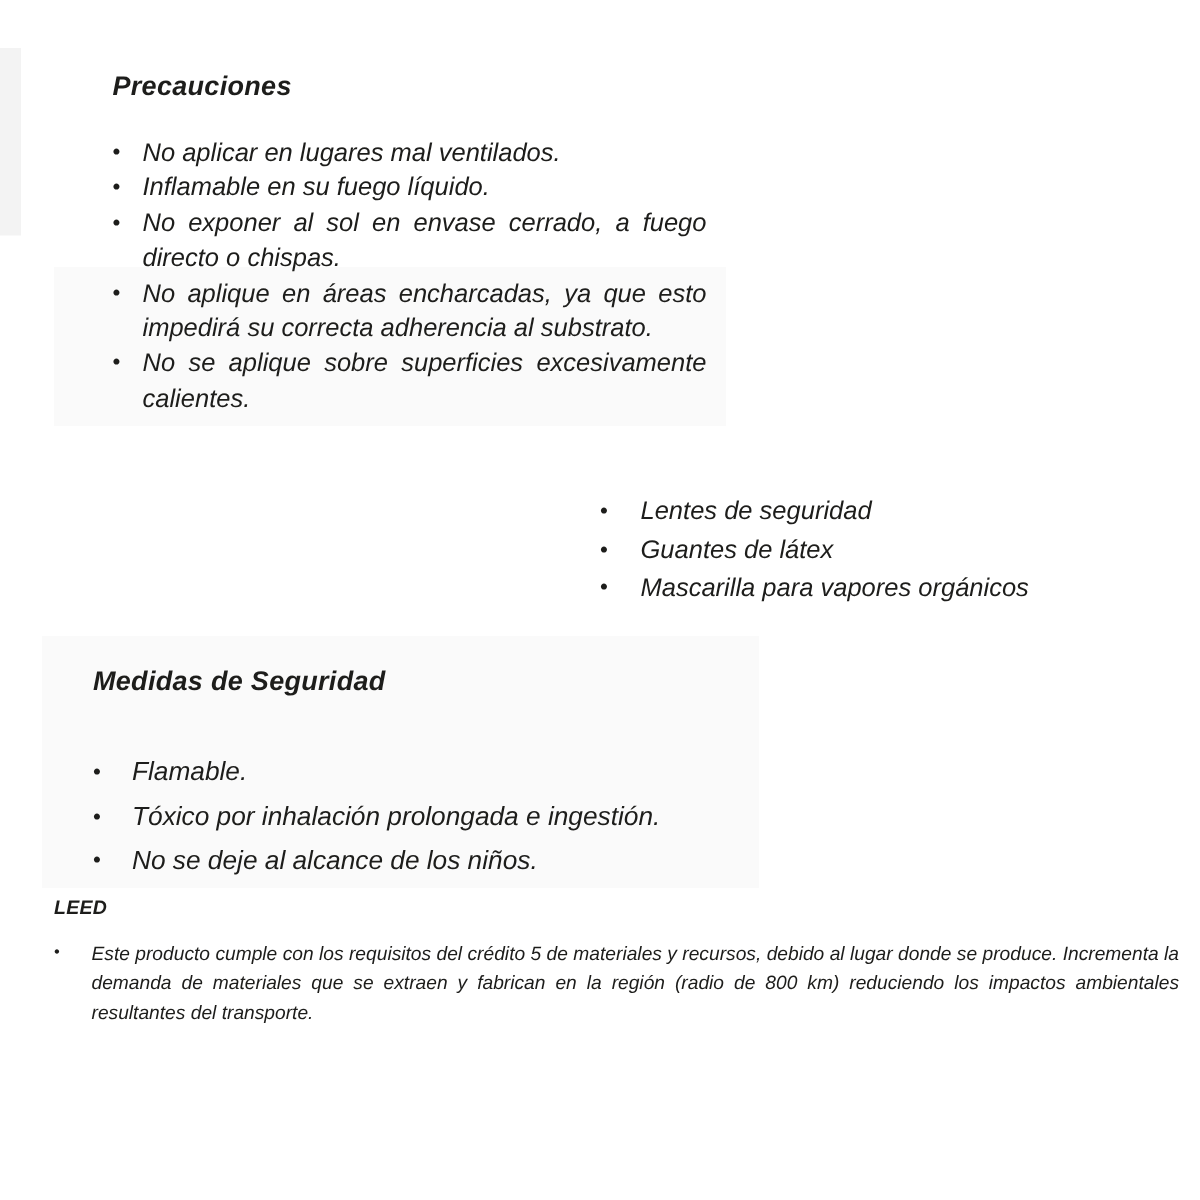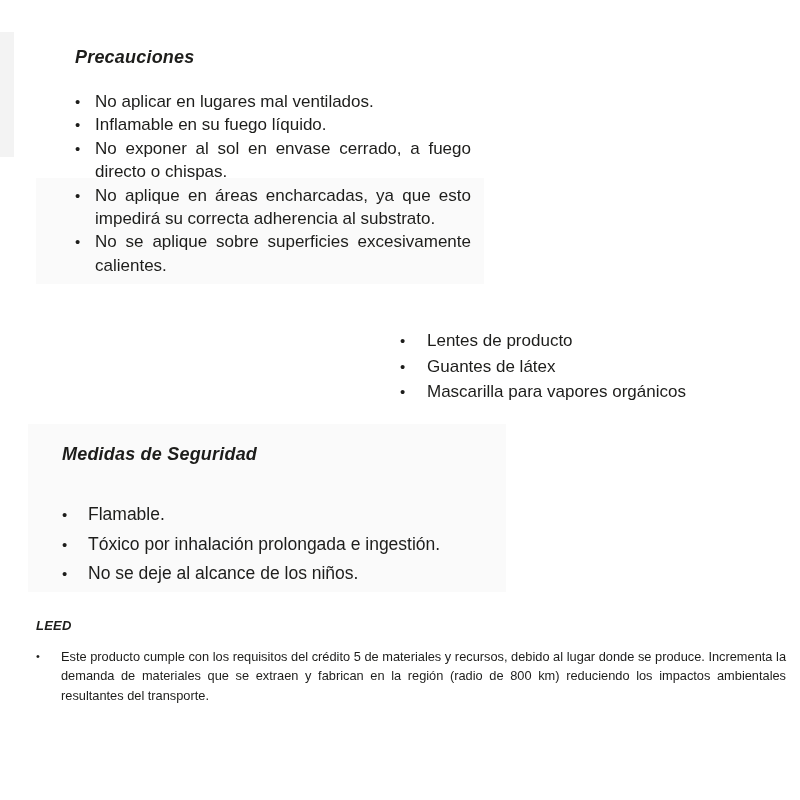--- a/index.html
+++ b/index.html
@@ -34,40 +34,40 @@
     letter-spacing: 0.2px;
   }
   .blist {
     list-style: none;
     margin: 0;
     padding: 0;
     position: absolute;
   }
   .blist li { display: flex; align-items: flex-start; }
   .bullet { flex: 0 0 auto; text-align: left; }
-  .li-text { flex: 1 1 auto; }
+  .li-text { flex: 1 1 auto; font-style: italic; }
 
   
   #sec-precauciones { left: 75px; top: 47px; width: 396px; height: 240px; }
   #list-precauciones { left: 0; top: 43px; width: 396px; font-size: 17px; line-height: 23.4px; }
   #list-precauciones .bullet { width: 20px; font-size: 15px; }
   #list-precauciones .li-text { text-align: justify; }
 
   
   #sec-equipo { left: 400px; top: 281px; width: 340px; height: 130px; }
   #list-equipo { left: 0; top: 47px; width: 340px; font-size: 17px; line-height: 25.5px; }
   #list-equipo .bullet { width: 27px; font-size: 15px; }
 
   
   #sec-medidas { left: 62px; top: 444px; width: 430px; height: 145px; }
   #list-medidas { left: 0; top: 56px; width: 430px; font-size: 17.5px; line-height: 29.5px; }
   #list-medidas .bullet { width: 26px; font-size: 15px; }
 
   
-  #sec-leed { left: 36px; top: 618px; width: 750px; height: 90px; }
+  #sec-leed { left: 36px; top: 597px; width: 750px; height: 90px; }
   #sec-leed .sec-title { font-size: 13px; }
   #list-leed { left: 0; top: 29px; width: 750px; font-size: 12.8px; line-height: 19.4px; }
   #list-leed .bullet { width: 25px; font-size: 11px; }
   #list-leed .li-text { text-align: justify; }
 
   
   #footer-note {
     position: absolute;
     left: 36px;
     top: 697px;
@@ -110,21 +110,21 @@
         <span class="bullet">•</span>
         <span class="li-text">No se aplique sobre superficies excesivamente calientes.</span>
       </li>
     </ul>
   </section>
 
   <section id="sec-equipo">
     <ul class="blist" id="list-equipo">
       <li>
         <span class="bullet">•</span>
-        <span class="li-text">Lentes de producto</span>
+        <span class="li-text">Lentes de seguridad</span>
       </li>
       <li>
         <span class="bullet">•</span>
         <span class="li-text">Guantes de látex</span>
       </li>
       <li>
         <span class="bullet">•</span>
         <span class="li-text">Mascarilla para vapores orgánicos</span>
       </li>
     </ul>

